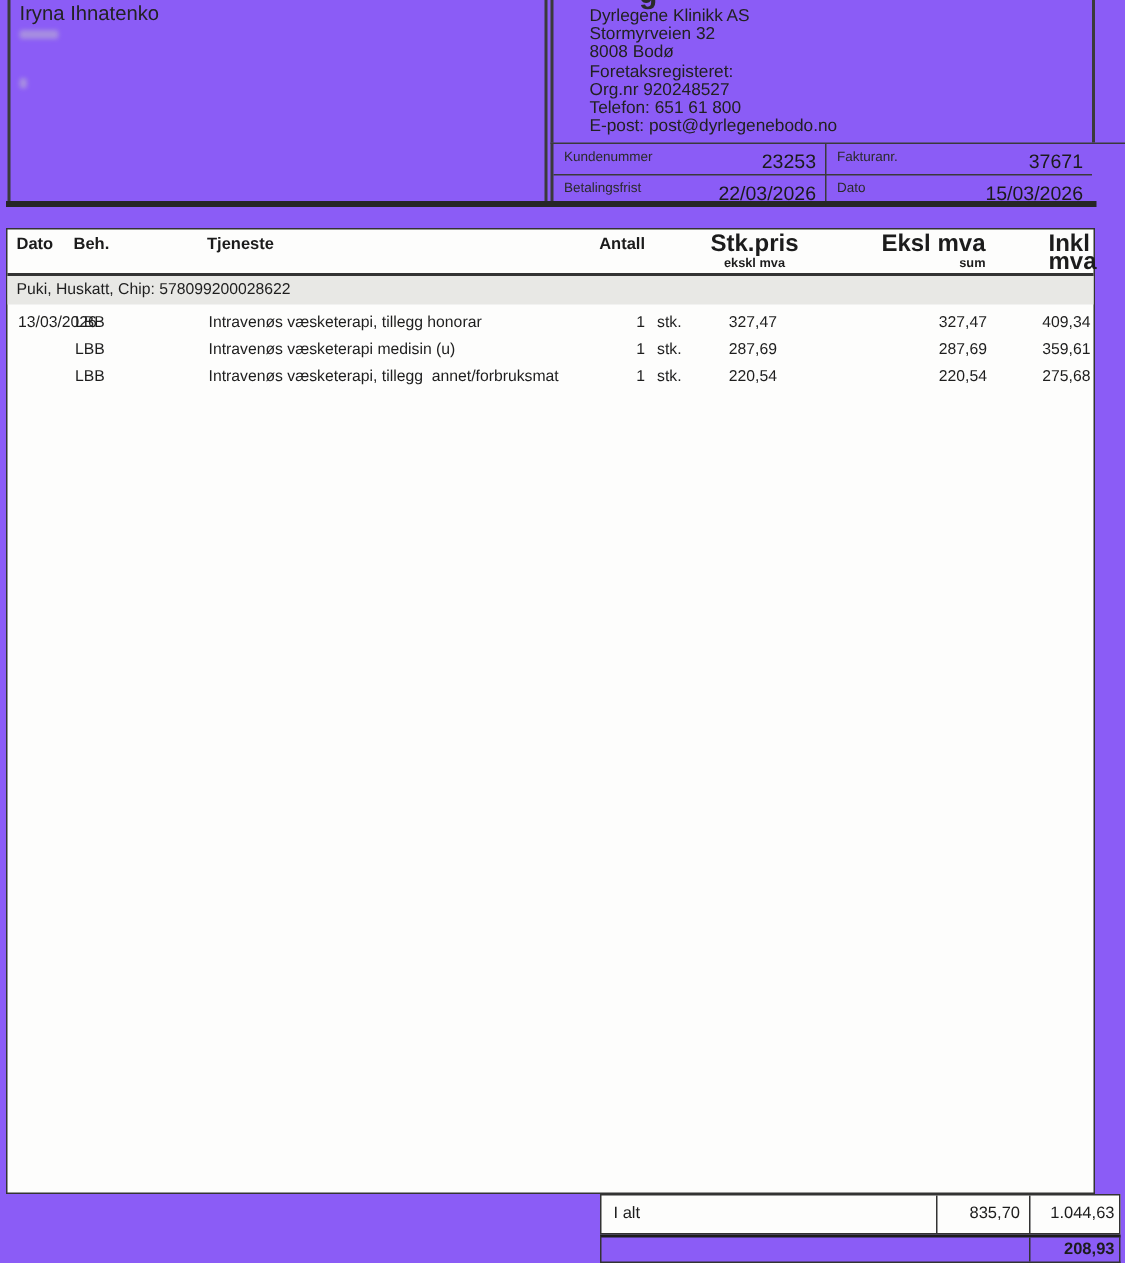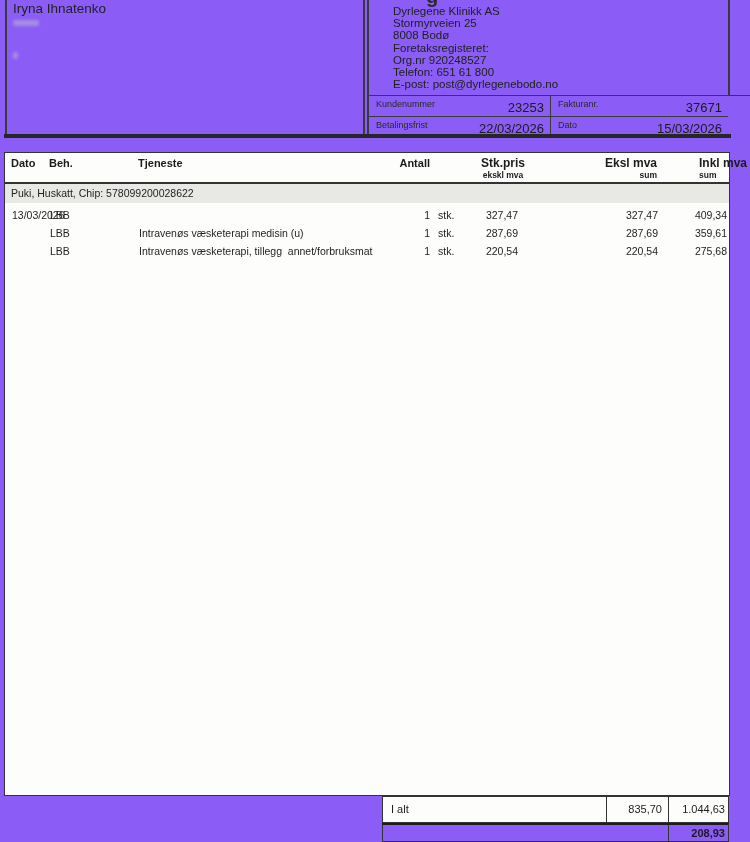--- a/index.html
+++ b/index.html
@@ -42,39 +42,39 @@
     border:1.5px solid #333; background:#fdfdfc; }
   .mt-h { position:absolute; top:4px; font-size:11px; font-weight:bold; color:#1b1b1b; }
   .h-dato { left:6px; }
   .h-beh  { left:44px; }
   .h-tjen { left:133px; }
   .h-antall { left:360px; width:65px; text-align:right; }
   .h-col2 { position:absolute; top:4px; line-height:12px; }
   .h-stk  { left:438px; width:120px; text-align:center; }
   .h-eksl { left:552px; width:100px; text-align:right; }
   .h-inkl { left:694px; width:64px; text-align:left; }
-  .h-main { font-size:12px; font-weight:bold; }
+  .h-main { font-size:16px; font-weight:bold; }
   .h-sub  { font-size:8.5px; font-weight:bold; }
   .head-line { position:absolute; left:0; right:0; top:29px; height:1.5px; background:#333; }
   .patient-band { position:absolute; left:0; right:0; top:30.5px; height:19px; background:#e8e8e5; }
   .patient-band span { position:absolute; left:6px; top:0; line-height:19px; font-size:10.5px; color:#1e1e1e; }
   .trow { position:absolute; left:1px; right:0; height:18px; line-height:18px; font-size:10.5px; color:#1e1e1e; }
   .trow.r0 { top:53px; } .trow.r1 { top:71px; } .trow.r2 { top:89px; }
   .tc { position:absolute; top:0; }
   .c-dato { left:6px; }
   .c-beh  { left:44px; }
   .c-tjen { left:133px; white-space:pre; }
   .c-qty  { left:380px; width:44px; text-align:right; }
   .c-unit { left:432px; }
   .c-pris { left:455px; width:57px; text-align:right; }
   .c-eksl { left:552px; width:100px; text-align:right; }
   .c-inkl { left:655px; width:66px; text-align:right; }
 
   
-  .totals { position:absolute; left:382px; top:796px; width:314px; height:46px; }
+  .totals { position:absolute; left:400px; top:796px; width:314px; height:46px; }
   .t-ialt { position:absolute; left:0; top:0; width:347px; height:27px;
     border:1.5px solid #333; background:#fdfdfc; }
   .t-ialt .tcell { position:absolute; top:0; height:100%; line-height:24px; font-size:11px; }
   .t-ialt .tc1 { left:0; width:223px; }
   .t-ialt .tc2 { left:223px; width:62px; border-left:1.5px solid #333; text-align:right; padding-right:6px; }
   .t-ialt .tc3 { left:285px; width:62px; border-left:1.5px solid #333; text-align:right; padding-right:5px; }
   .t-ialt .tc1 span { padding-left:8px; }
   .t-herav { position:absolute; left:0; top:27px; width:347px; height:19px;
     border-left:1.5px solid #333; border-right:1.5px solid #333; border-top:2.5px solid #1d1d1d;
     border-bottom:1px solid #333; font-weight:bold; font-size:11px; }
@@ -93,21 +93,21 @@
 
   <div class="box-customer">
     <div class="cust-name">Iryna Ihnatenko</div>
     <div class="smudge s1"></div>
     <div class="smudge s2"></div>
   </div>
 
   <div class="box-clinic">
     <div class="clinic-address">
       <div>Dyrlegene Klinikk AS</div>
-      <div>Stormyrveien 25</div>
+      <div>Stormyrveien 32</div>
       <div>8008 Bodø</div>
       <div>Foretaksregisteret:</div>
       <div>Org.nr 920248527</div>
       <div>Telefon: 651 61 800</div>
       <div>E-post: post@dyrlegenebodo.no</div>
     </div>
   </div>
 
   <div class="meta">
     <div class="mcell c1">
@@ -149,20 +149,21 @@
     </div>
     <div class="head-line"></div>
 
     <div class="patient-band">
       <span>Puki, Huskatt, Chip: 578099200028622</span>
     </div>
 
     <div class="trow r0">
       <span class="tc c-dato">13/03/2026</span>
       <span class="tc c-beh">LBB</span>
+      <span class="tc c-tjen">Intravenøs væsketerapi, tillegg honorar</span>
       <span class="tc c-qty">1</span>
       <span class="tc c-unit">stk.</span>
       <span class="tc c-pris">327,47</span>
       <span class="tc c-eksl">327,47</span>
       <span class="tc c-inkl">409,34</span>
     </div>
     <div class="trow r1">
       <span class="tc c-dato"></span>
       <span class="tc c-beh">LBB</span>
       <span class="tc c-tjen">Intravenøs væsketerapi medisin (u)</span>

